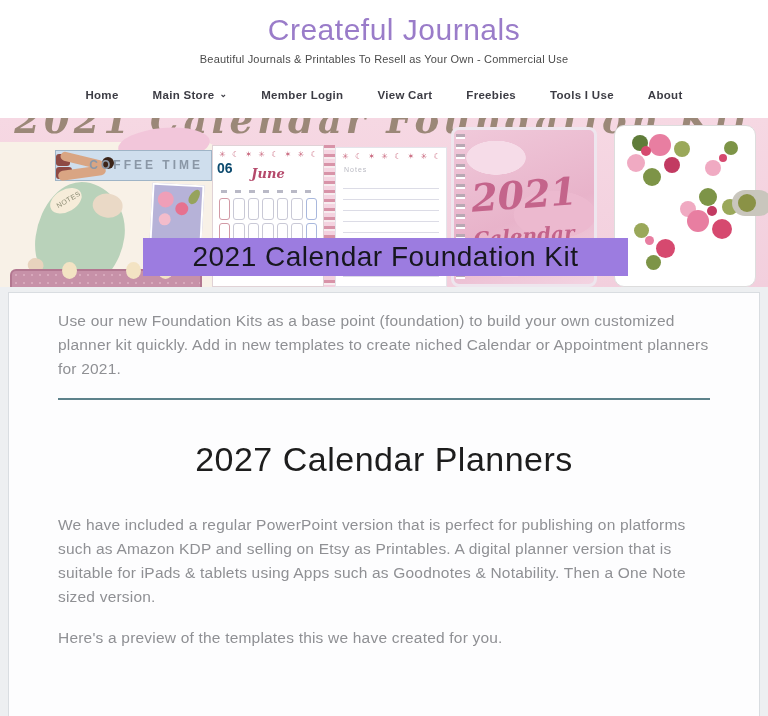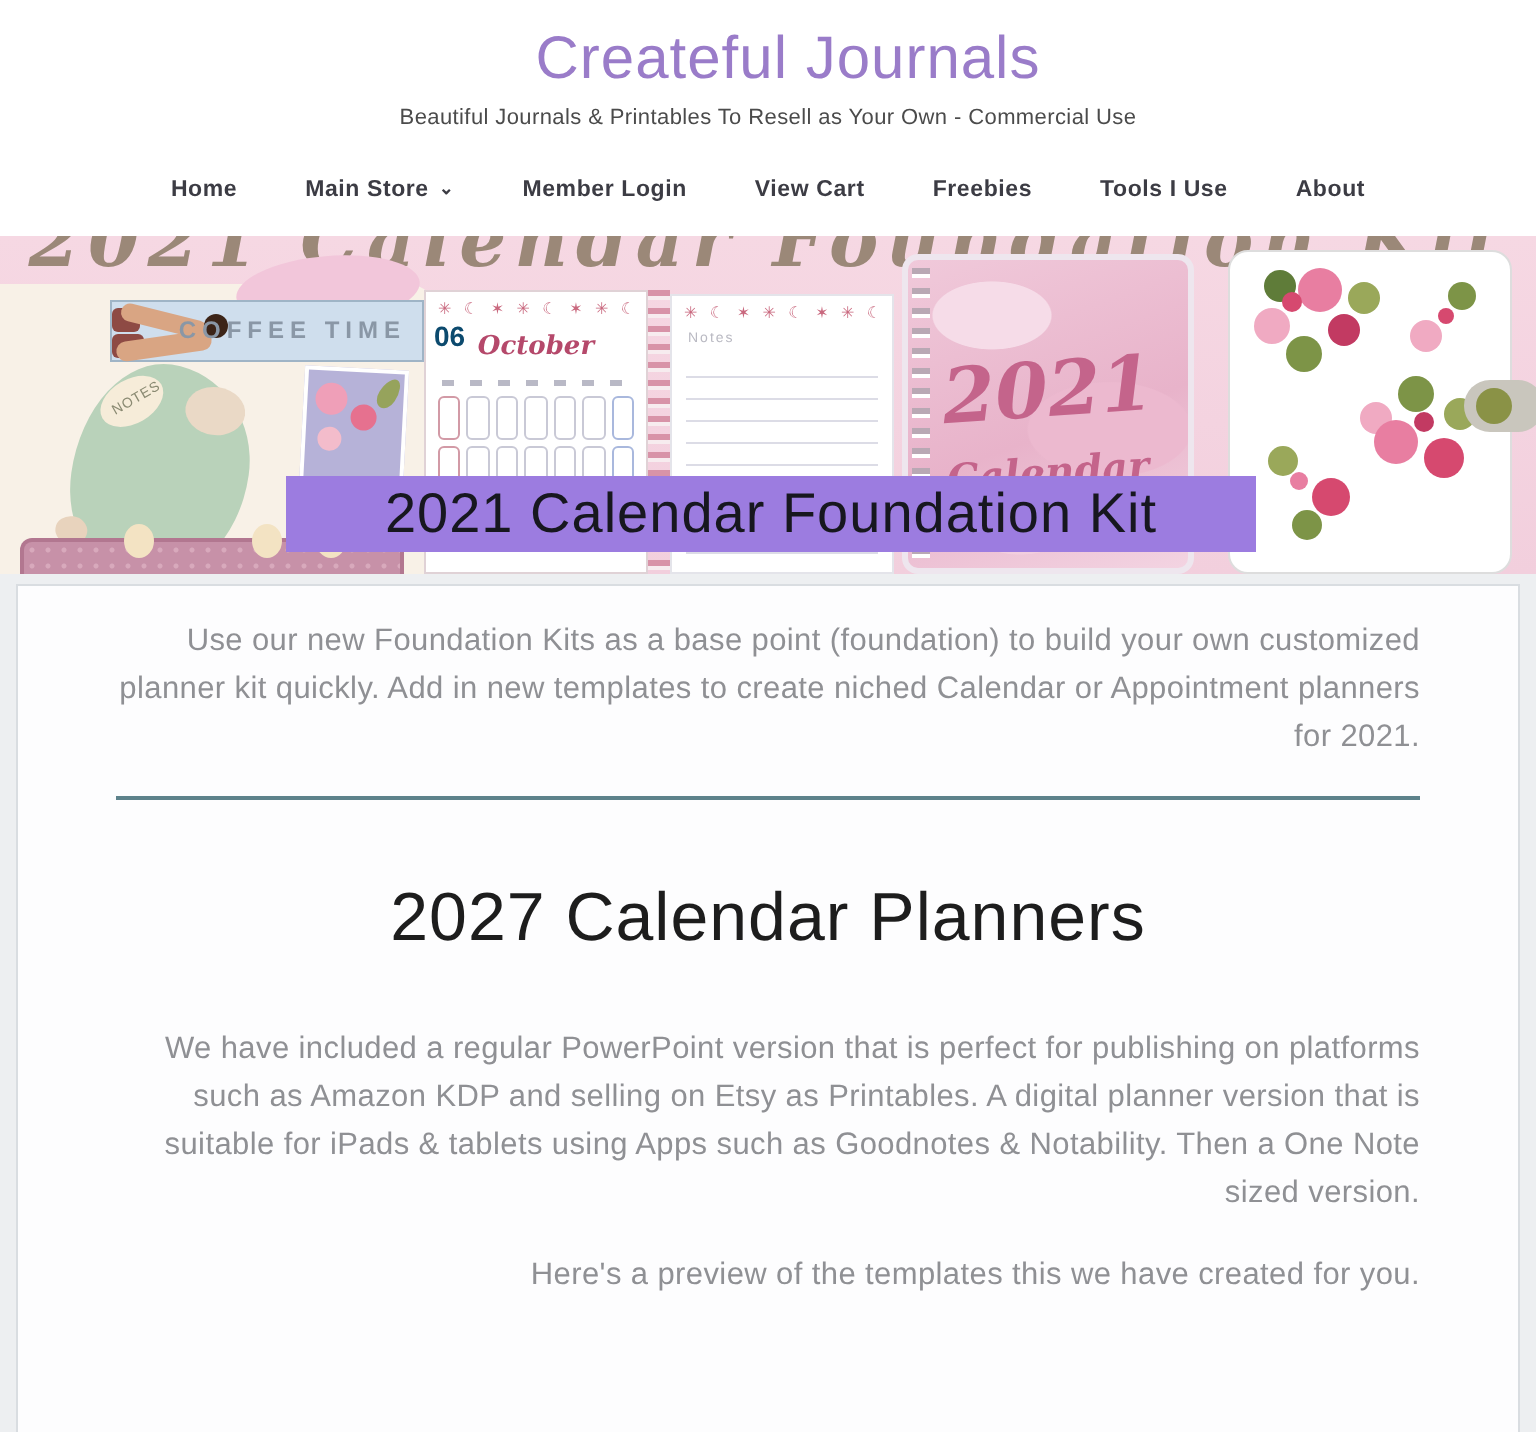--- a/index.html
+++ b/index.html
@@ -117,21 +117,21 @@
   .hero-band { left:143px; top:120px; width:485px; height:38px; background:#9c7ce0;
                display:flex; align-items:center; justify-content:center; z-index:6; }
   .hero-band span { position:static; font-size:28px; font-weight:500; color:#17171f;
                     letter-spacing:.5px; white-space:nowrap; }
 
   
   .card-zone { background:#edeff1; padding:5px 8px 0; }
   .content-card { background:#fdfdfe; border:1px solid #d9dde1; border-bottom:none;
                   min-height:424px; padding:16px 49px 20px; }
   .content-card p { font-size:15.5px; line-height:24px; color:#8f9094; letter-spacing:.2px;
-                    margin-bottom:17px;text-align:right; }
+                    margin-bottom:17px; }
   .divider { border:none; border-top:2px solid #5d828b; margin:16px 0 0; }
   .section-title { font-size:34px; font-weight:400; color:#1d1d1d; text-align:center;
                    letter-spacing:.5px; margin:40px 0 34px; }
 </style>
 </head>
 <body>
 
 <header class="site-header">
   <div class="logo">Createful Journals</div>
   <div class="tagline">Beautiful Journals &amp; Printables To Resell as Your Own - Commercial Use</div>
@@ -185,21 +185,21 @@
   <div class="mini-card">
     <div class="mc-dot1"></div>
     <div class="mc-dot2"></div>
     <div class="mc-dot3"></div>
     <div class="mc-leaf"></div>
   </div>
 
   <div class="cal-card">
     <span class="sprinkles">✳ ☾ ✶ ✳ ☾ ✶ ✳ ☾ ✶ ✳ ☾</span>
     <div class="cal-num">06</div>
-    <div class="cal-month">October</div>
+    <div class="cal-month">June</div>
     <div class="cal-week"></div>
     <div class="cal-grid">
       <i></i>
         <i></i>
         <i></i>
         <i></i>
         <i></i>
         <i></i>
         <i></i>
       <i></i>

